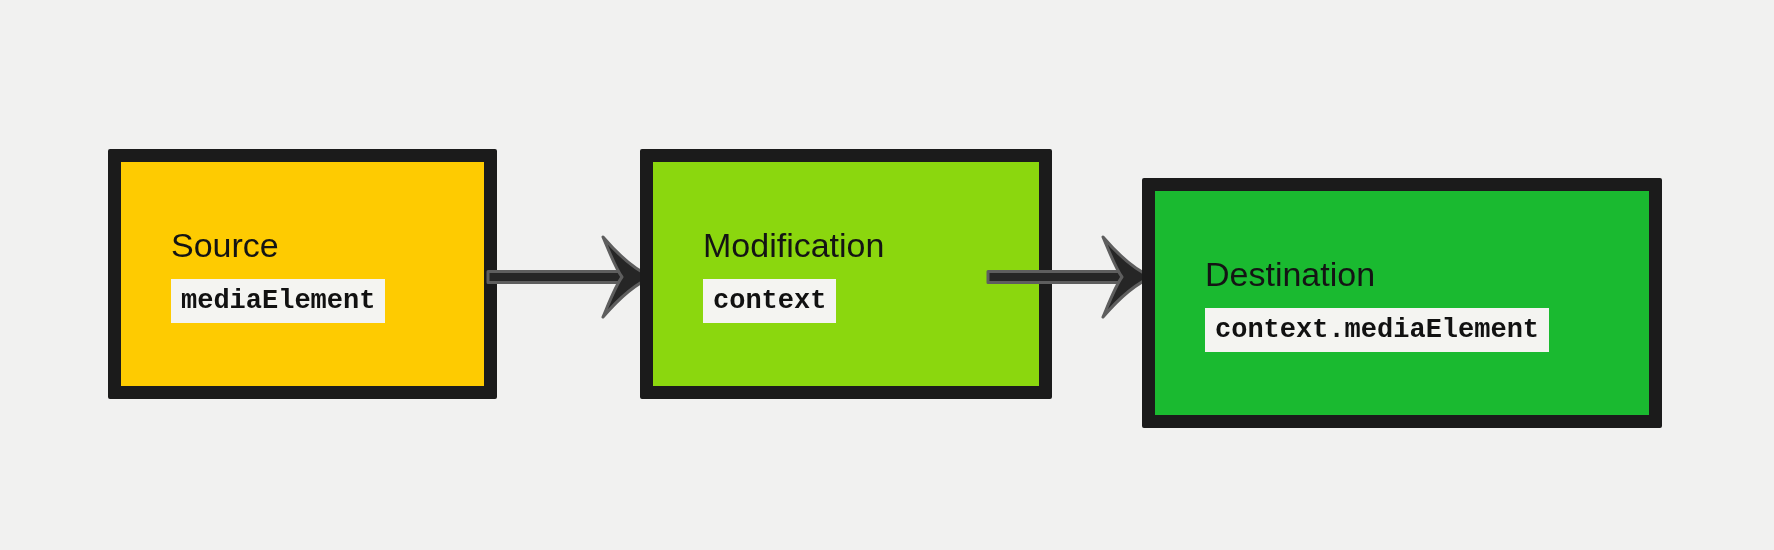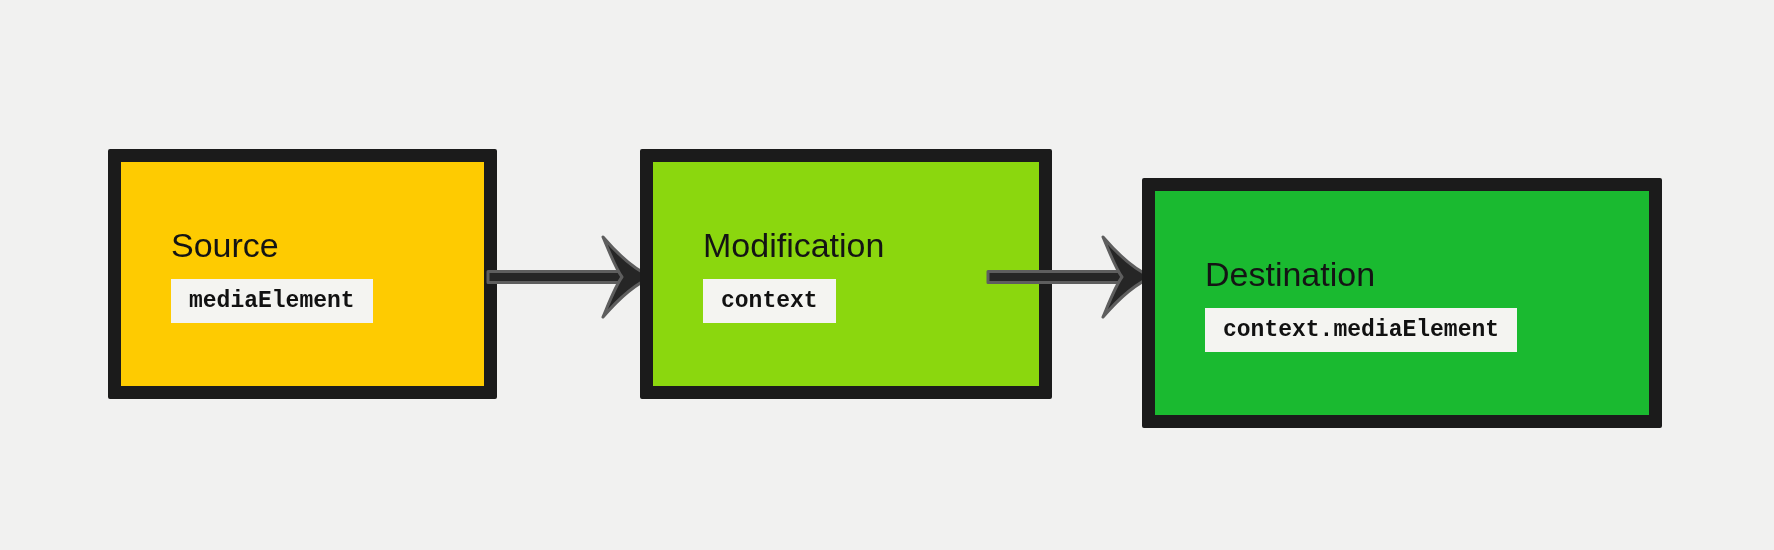--- a/index.html
+++ b/index.html
@@ -52,24 +52,24 @@
     line-height: 1.2;
     font-weight: 400;
     color: var(--title_text, #141414);
     letter-spacing: 0px;
   }
   .node-code {
     display: inline-block;
     background: var(--chip_bg, #F4F4F1);
     color: var(--code_text, #111111);
     font-family: "Liberation Mono", monospace;
-    font-size: 23px;
+    font-size: 27px;
     font-weight: 700;
     line-height: 36px;
-    padding: 4px 18px;
+    padding: 4px 10px;
     white-space: nowrap;
   }
   .arrow {
     position: absolute;
     top: 225px;
     width: 170px;
     height: 104px;
   }
   .arrow-1 { left: 486px; }
   .arrow-2 { left: 986px; }

